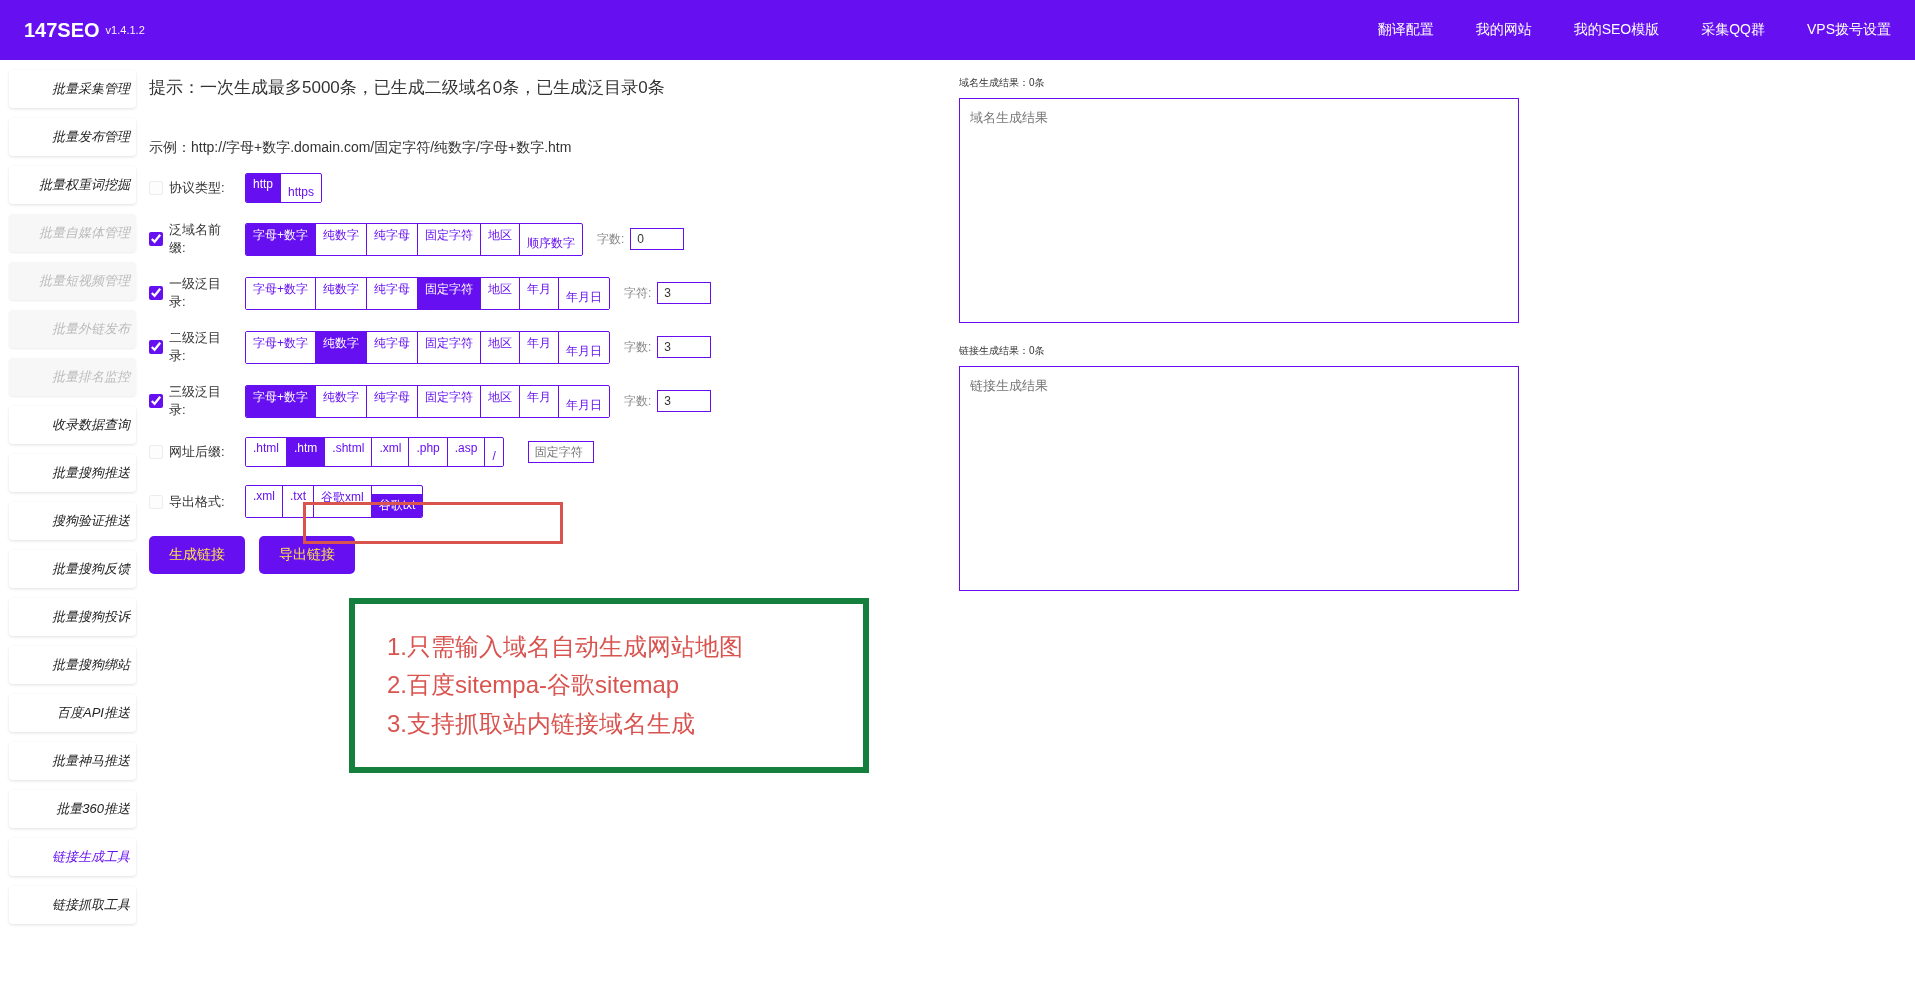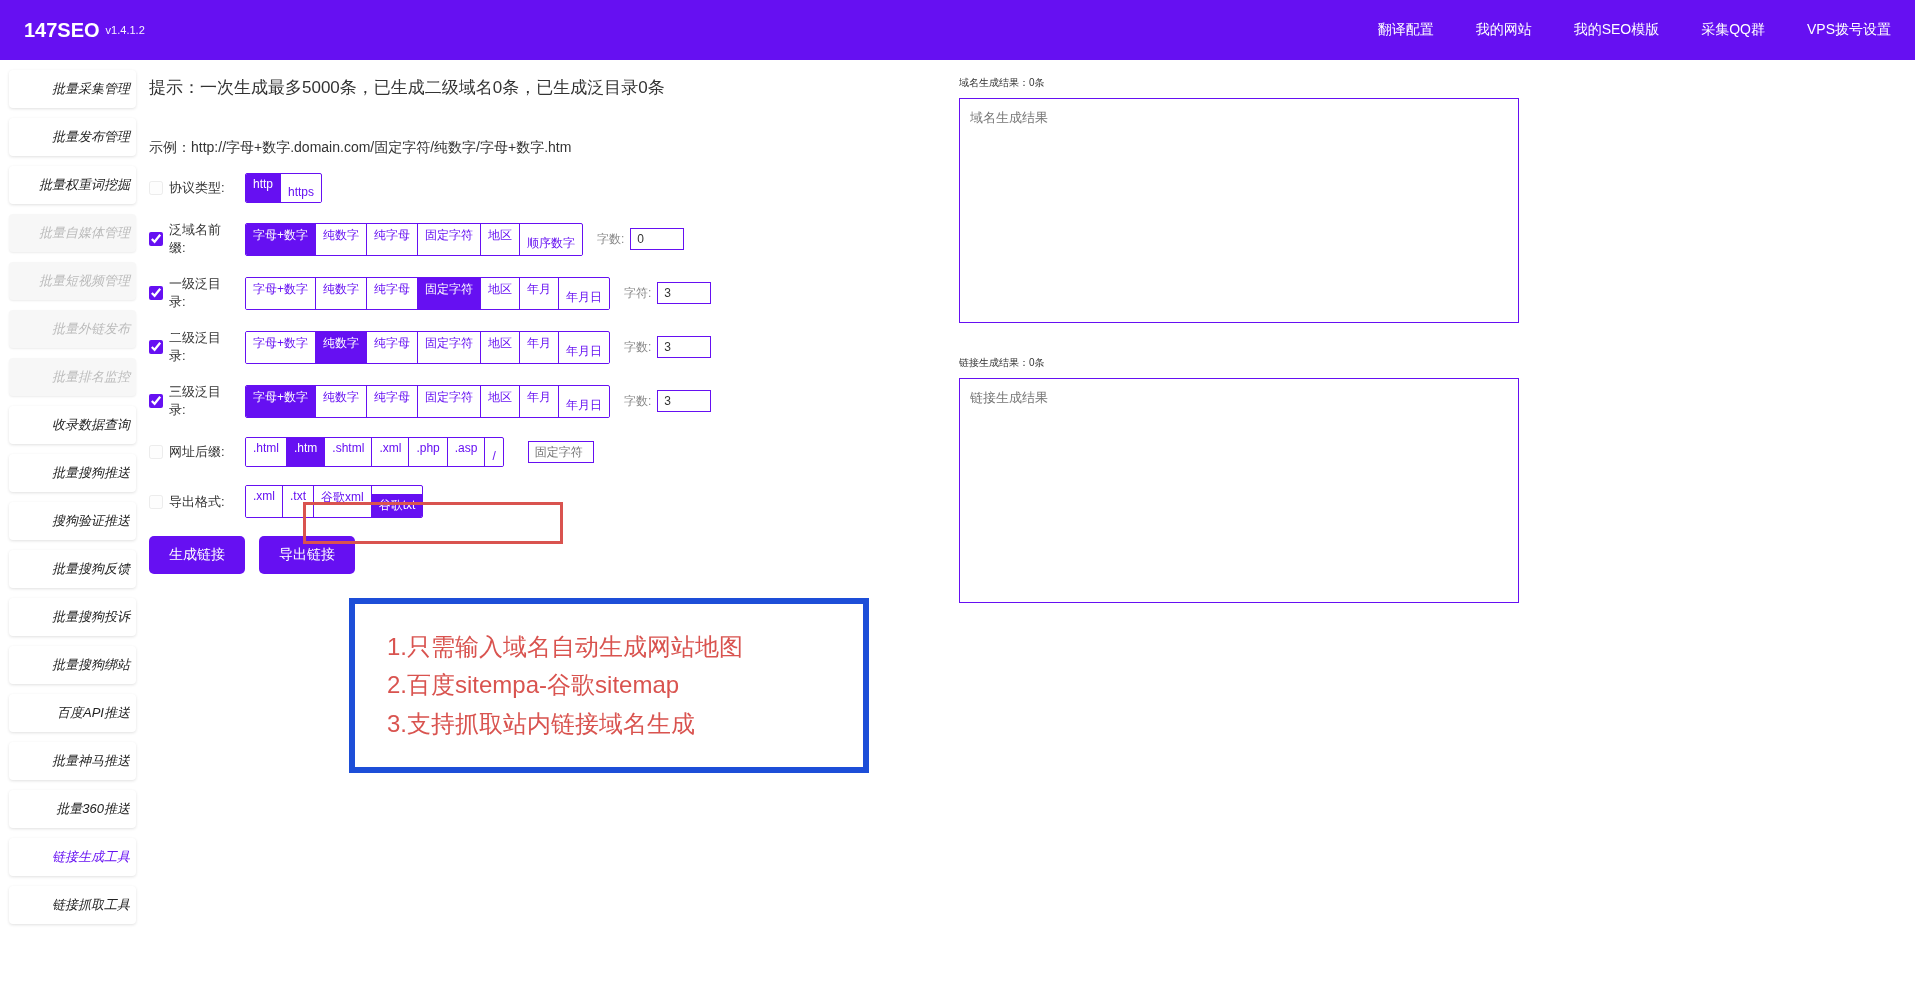--- a/index.html
+++ b/index.html
@@ -24,27 +24,27 @@
 .row input[type=checkbox]:disabled { opacity: .4; }
 .rlabel { font-size: 13px; width: 66px; text-align: left; margin-right: 4px; }
 .tags { display: flex; gap: -1px; border: 1px solid #6610f2; border-radius: 2px; overflow: hidden; }
 .tag { padding: 3px 7px; font-size: 12px; color: #6610f2; background: #fff; border-right: 1px solid #6610f2; cursor: pointer; white-space: nowrap; }
 .tag:last-child { border-right: none; margin-top: 8px; }
 .tag.on { background: #6610f2; color: #fff; }
 .afterlabel { font-size: 12px; color: #888; margin-left: 8px; }
 .numbox { width: 54px; height: 22px; border: 1px solid #6610f2; padding: 0 6px; font-size: 12px; color: #333; outline: none; }
 .suffixbox { width: 66px; height: 22px; border: 1px solid #6610f2; padding: 0 6px; font-size: 12px; color: #888; outline: none; }
 .actions { margin-top: 6px; display: flex; gap: 14px; }
-.btn { padding: 10px 20px; font-size: 14px; border: none; border-radius: 5px; background: #6610f2; color: #ffffff; cursor: pointer; }
+.btn { padding: 10px 20px; font-size: 14px; border: none; border-radius: 5px; background: #6610f2; color: #fde047; cursor: pointer; }
 .highlight-box { position: absolute; left: 154px; top: 426px; width: 260px; height: 42px; border: 3px solid #d9534f; pointer-events: none; }
-.info-box { margin: 24px 0 0 200px; width: 520px; border: 6px solid #1d4ed8; padding: 24px 32px; }
+.info-box { margin: 24px 0 0 200px; width: 520px; border: 6px solid #15803d; padding: 24px 32px; }
 .info-box p { font-size: 24px; color: #d9534f; line-height: 1.6; font-weight: 400; }
 .right { width: 560px; }
 .rlabel-title { font-size: 10px; margin-bottom: 8px; }
-.rbox { width: 100%; height: 225px; border: 1px solid #6610f2; resize: none; padding: 10px; font-size: 13px; color: #888; font-family: inherit; outline: none; margin-bottom: 30px; }
+.rbox { width: 100%; height: 225px; border: 1px solid #6610f2; resize: none; padding: 10px; font-size: 13px; color: #888; font-family: inherit; outline: none; margin-bottom: 18px; }
 </style>
 </head>
 <body>
 
 <div class="header">
   <span class="logo">147SEO</span>
   <span class="ver">v1.4.1.2</span>
   <div class="nav" id="nav">
       <a href="#">翻译配置</a>
       <a href="#">我的网站</a>

